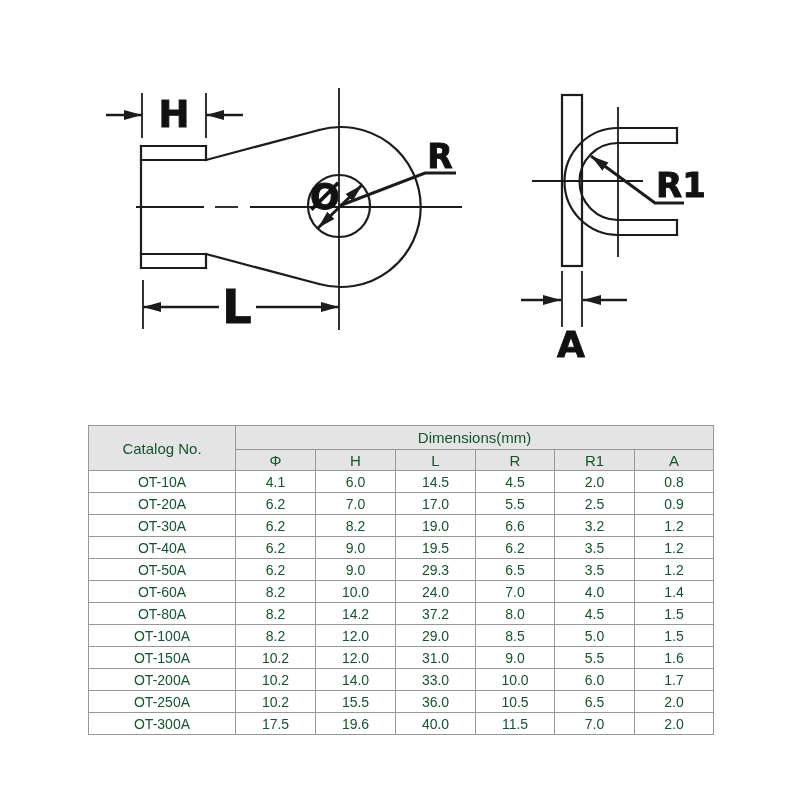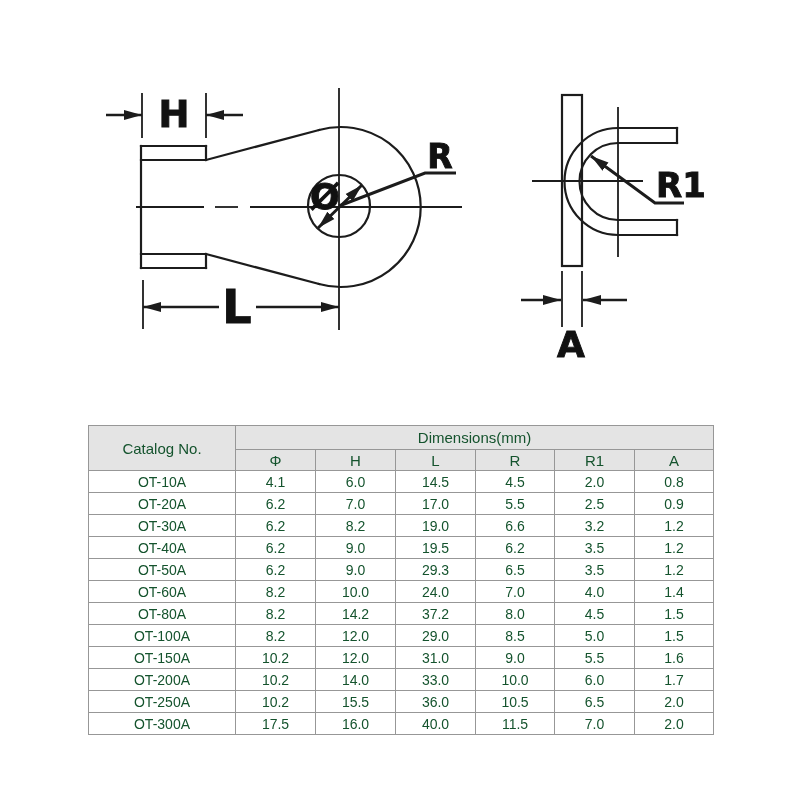--- a/index.html
+++ b/index.html
@@ -249,20 +249,20 @@
         <td>10.2</td>
         <td>15.5</td>
         <td>36.0</td>
         <td>10.5</td>
         <td>6.5</td>
         <td>2.0</td>
       </tr>
       <tr>
         <td>OT-300A</td>
         <td>17.5</td>
-        <td>16.0</td>
+        <td>19.6</td>
         <td>40.0</td>
         <td>11.5</td>
         <td>7.0</td>
         <td>2.0</td>
       </tr>
     </tbody>
 </table>
 
 </body></html>

